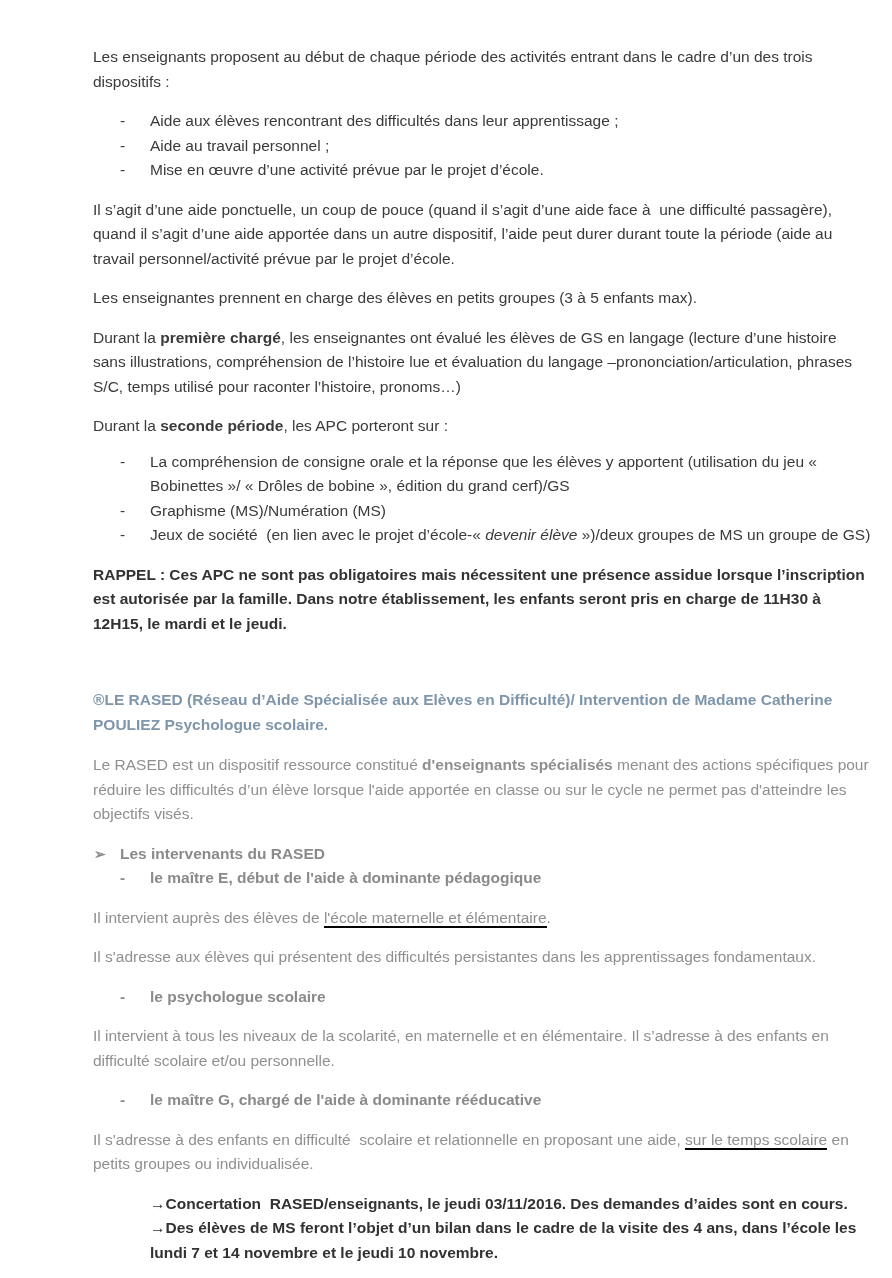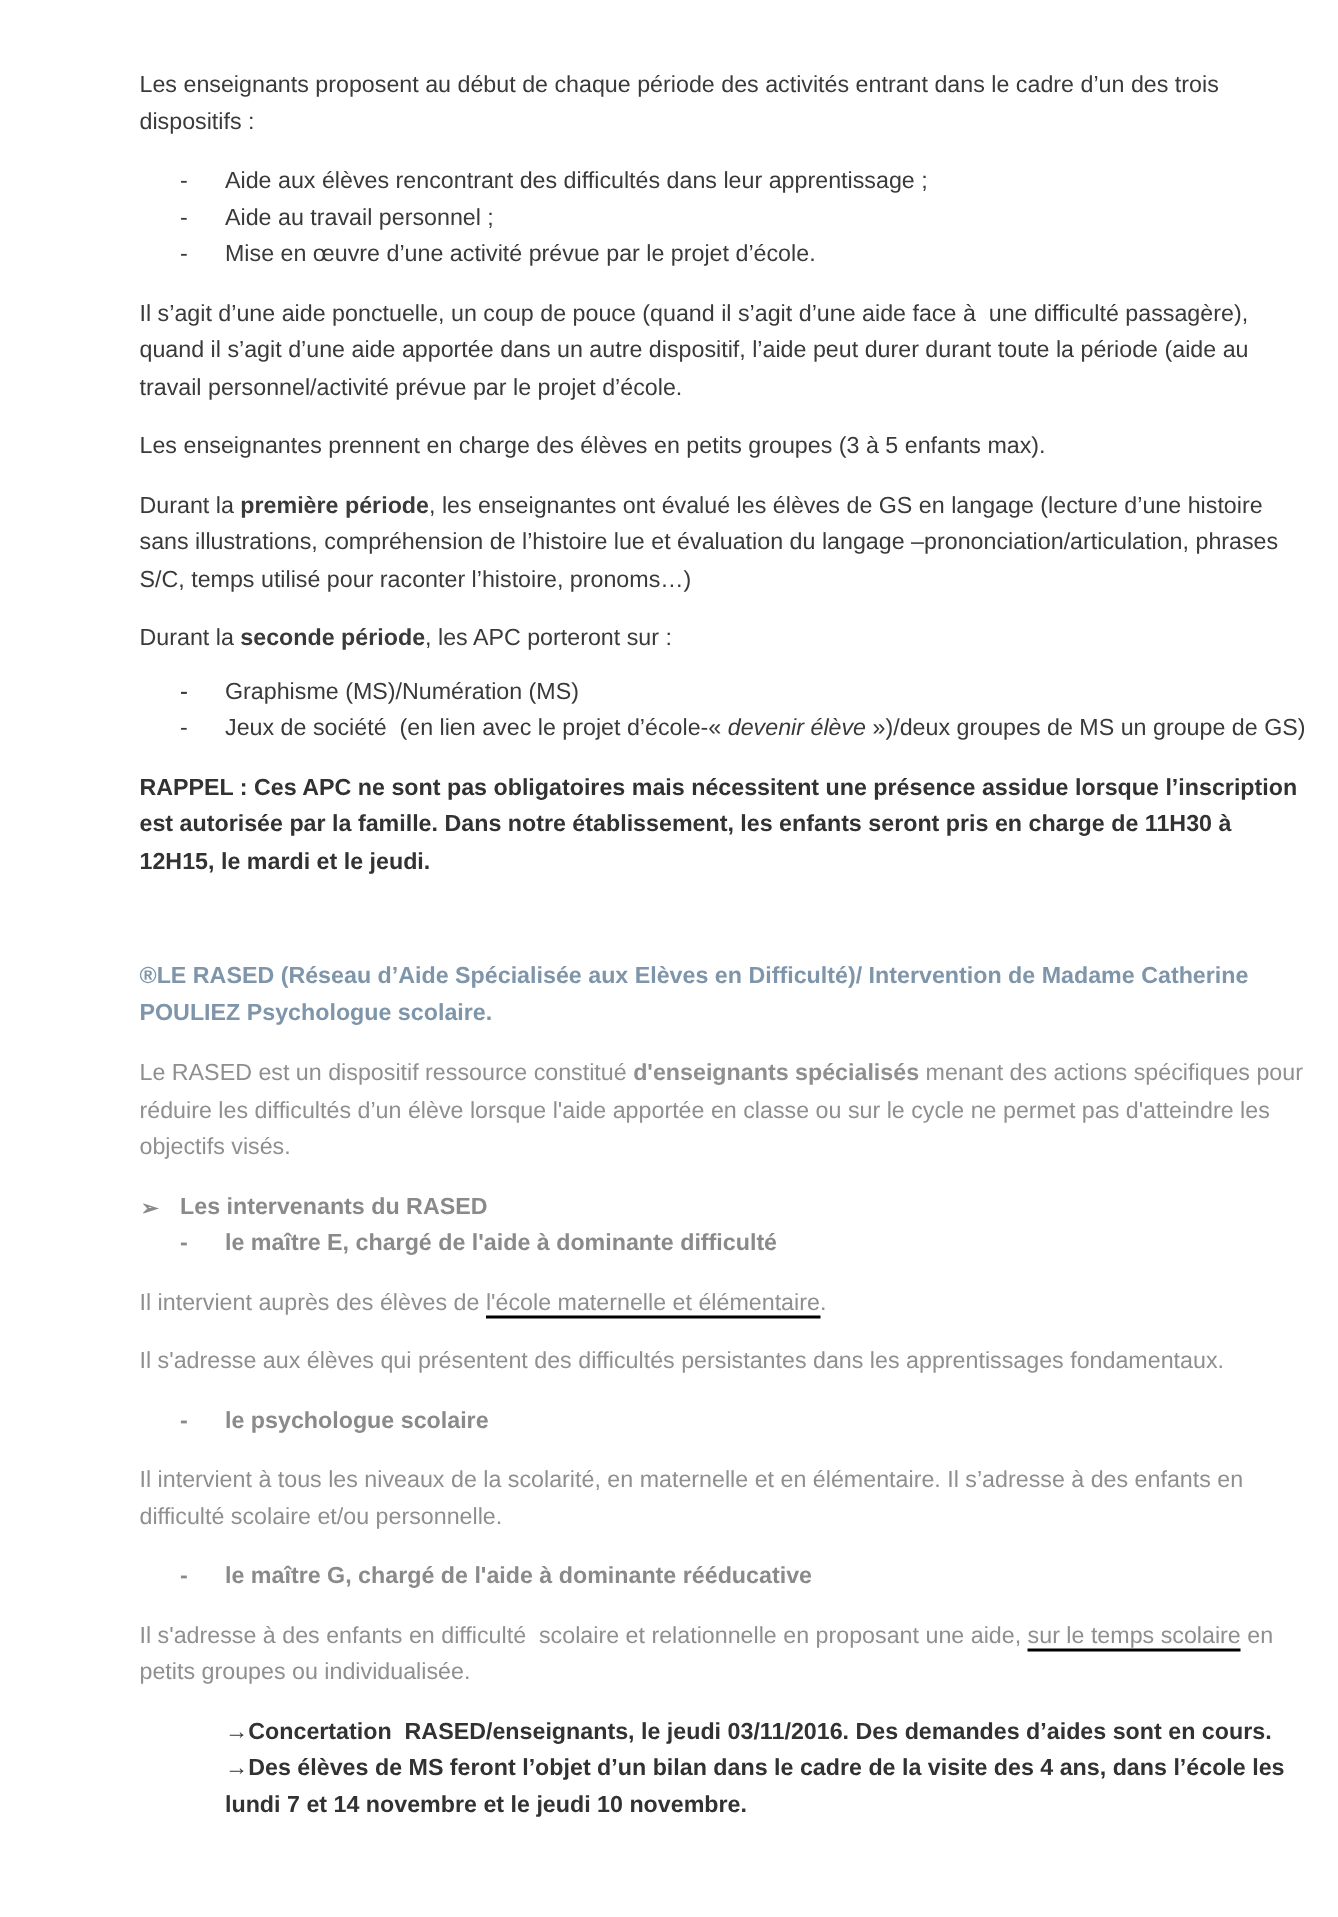--- a/index.html
+++ b/index.html
@@ -45,41 +45,41 @@
   <div class="list">
     <div class="li"><span class="marker">-</span><span>Aide aux élèves rencontrant des difficultés dans leur apprentissage ;</span></div>
     <div class="li"><span class="marker">-</span><span>Aide au travail personnel ;</span></div>
     <div class="li"><span class="marker">-</span><span>Mise en œuvre d’une activité prévue par le projet d’école.</span></div>
   </div>
 
   <p>Il s’agit d’une aide ponctuelle, un coup de pouce (quand il s’agit d’une aide face à  une difficulté passagère), quand il s’agit d’une aide apportée dans un autre dispositif, l’aide peut durer durant toute la période (aide au travail personnel/activité prévue par le projet d’école.</p>
 
   <p>Les enseignantes prennent en charge des élèves en petits groupes (3 à 5 enfants max).</p>
 
-  <p><span>Durant la </span><span class="b">première période</span><span>, les enseignantes ont évalué les élèves de GS en langage (lecture d’une histoire sans illustrations, compréhension de l’histoire lue et évaluation du langage –prononciation/articulation, phrases S/C, temps utilisé pour raconter l’histoire, pronoms…)</span></p>
+  <p><span>Durant la </span><span class="b">première chargé</span><span>, les enseignantes ont évalué les élèves de GS en langage (lecture d’une histoire sans illustrations, compréhension de l’histoire lue et évaluation du langage –prononciation/articulation, phrases S/C, temps utilisé pour raconter l’histoire, pronoms…)</span></p>
 
   <p style="margin-bottom:10px;"><span>Durant la </span><span class="b">seconde période</span><span>, les APC porteront sur :</span></p>
 
   <div class="list apc-list">
-    <div class="li"><span class="marker">-</span></div>
+    <div class="li"><span class="marker">-</span><span>La compréhension de consigne orale et la réponse que les élèves y apportent (utilisation du jeu « Bobinettes »/ « Drôles de bobine », édition du grand cerf)/GS</span></div>
     <div class="li"><span class="marker">-</span><span>Graphisme (MS)/Numération (MS)</span></div>
     <div class="li"><span class="marker">-</span><span>Jeux de société  (en lien avec le projet d’école-« </span><span class="i">devenir élève</span><span> »)/deux groupes de MS un groupe de GS)</span></div>
   </div>
 
   <p class="black-b rappel">RAPPEL : Ces APC ne sont pas obligatoires mais nécessitent une présence assidue lorsque l’inscription est autorisée par la famille. Dans notre établissement, les enfants seront pris en charge de 11H30 à 12H15, le mardi et le jeudi.</p>
 
   <div class="spacer"></div>
 
   <p class="rased-heading">®LE RASED (Réseau d’Aide Spécialisée aux Elèves en Difficulté)/ Intervention de Madame Catherine POULIEZ Psychologue scolaire.</p>
 
   <p class="gray"><span>Le RASED est un dispositif ressource constitué </span><span class="b">d'enseignants spécialisés</span><span> menant des actions spécifiques pour réduire les difficultés d’un élève lorsque l'aide apportée en classe ou sur le cycle ne permet pas d'atteindre les objectifs visés.</span></p>
 
   <div class="list">
     <div class="li chevron-item gray-b"><span class="marker">➢</span><span>Les intervenants du RASED</span></div>
-    <div class="li gray-b"><span class="marker">-</span><span>le maître E, chargé de l'aide à dominante difficulté</span></div>
+    <div class="li gray-b"><span class="marker">-</span><span>le maître E, début de l'aide à dominante pédagogique</span></div>
   </div>
 
   <p class="gray"><span>Il intervient auprès des élèves de </span><span class="underline">l'école maternelle et élémentaire</span><span>.</span></p>
 
   <p class="gray">Il s'adresse aux élèves qui présentent des difficultés persistantes dans les apprentissages fondamentaux.</p>
 
   <div class="list">
     <div class="li gray-b"><span class="marker">-</span><span>le psychologue scolaire</span></div>
   </div>
 

